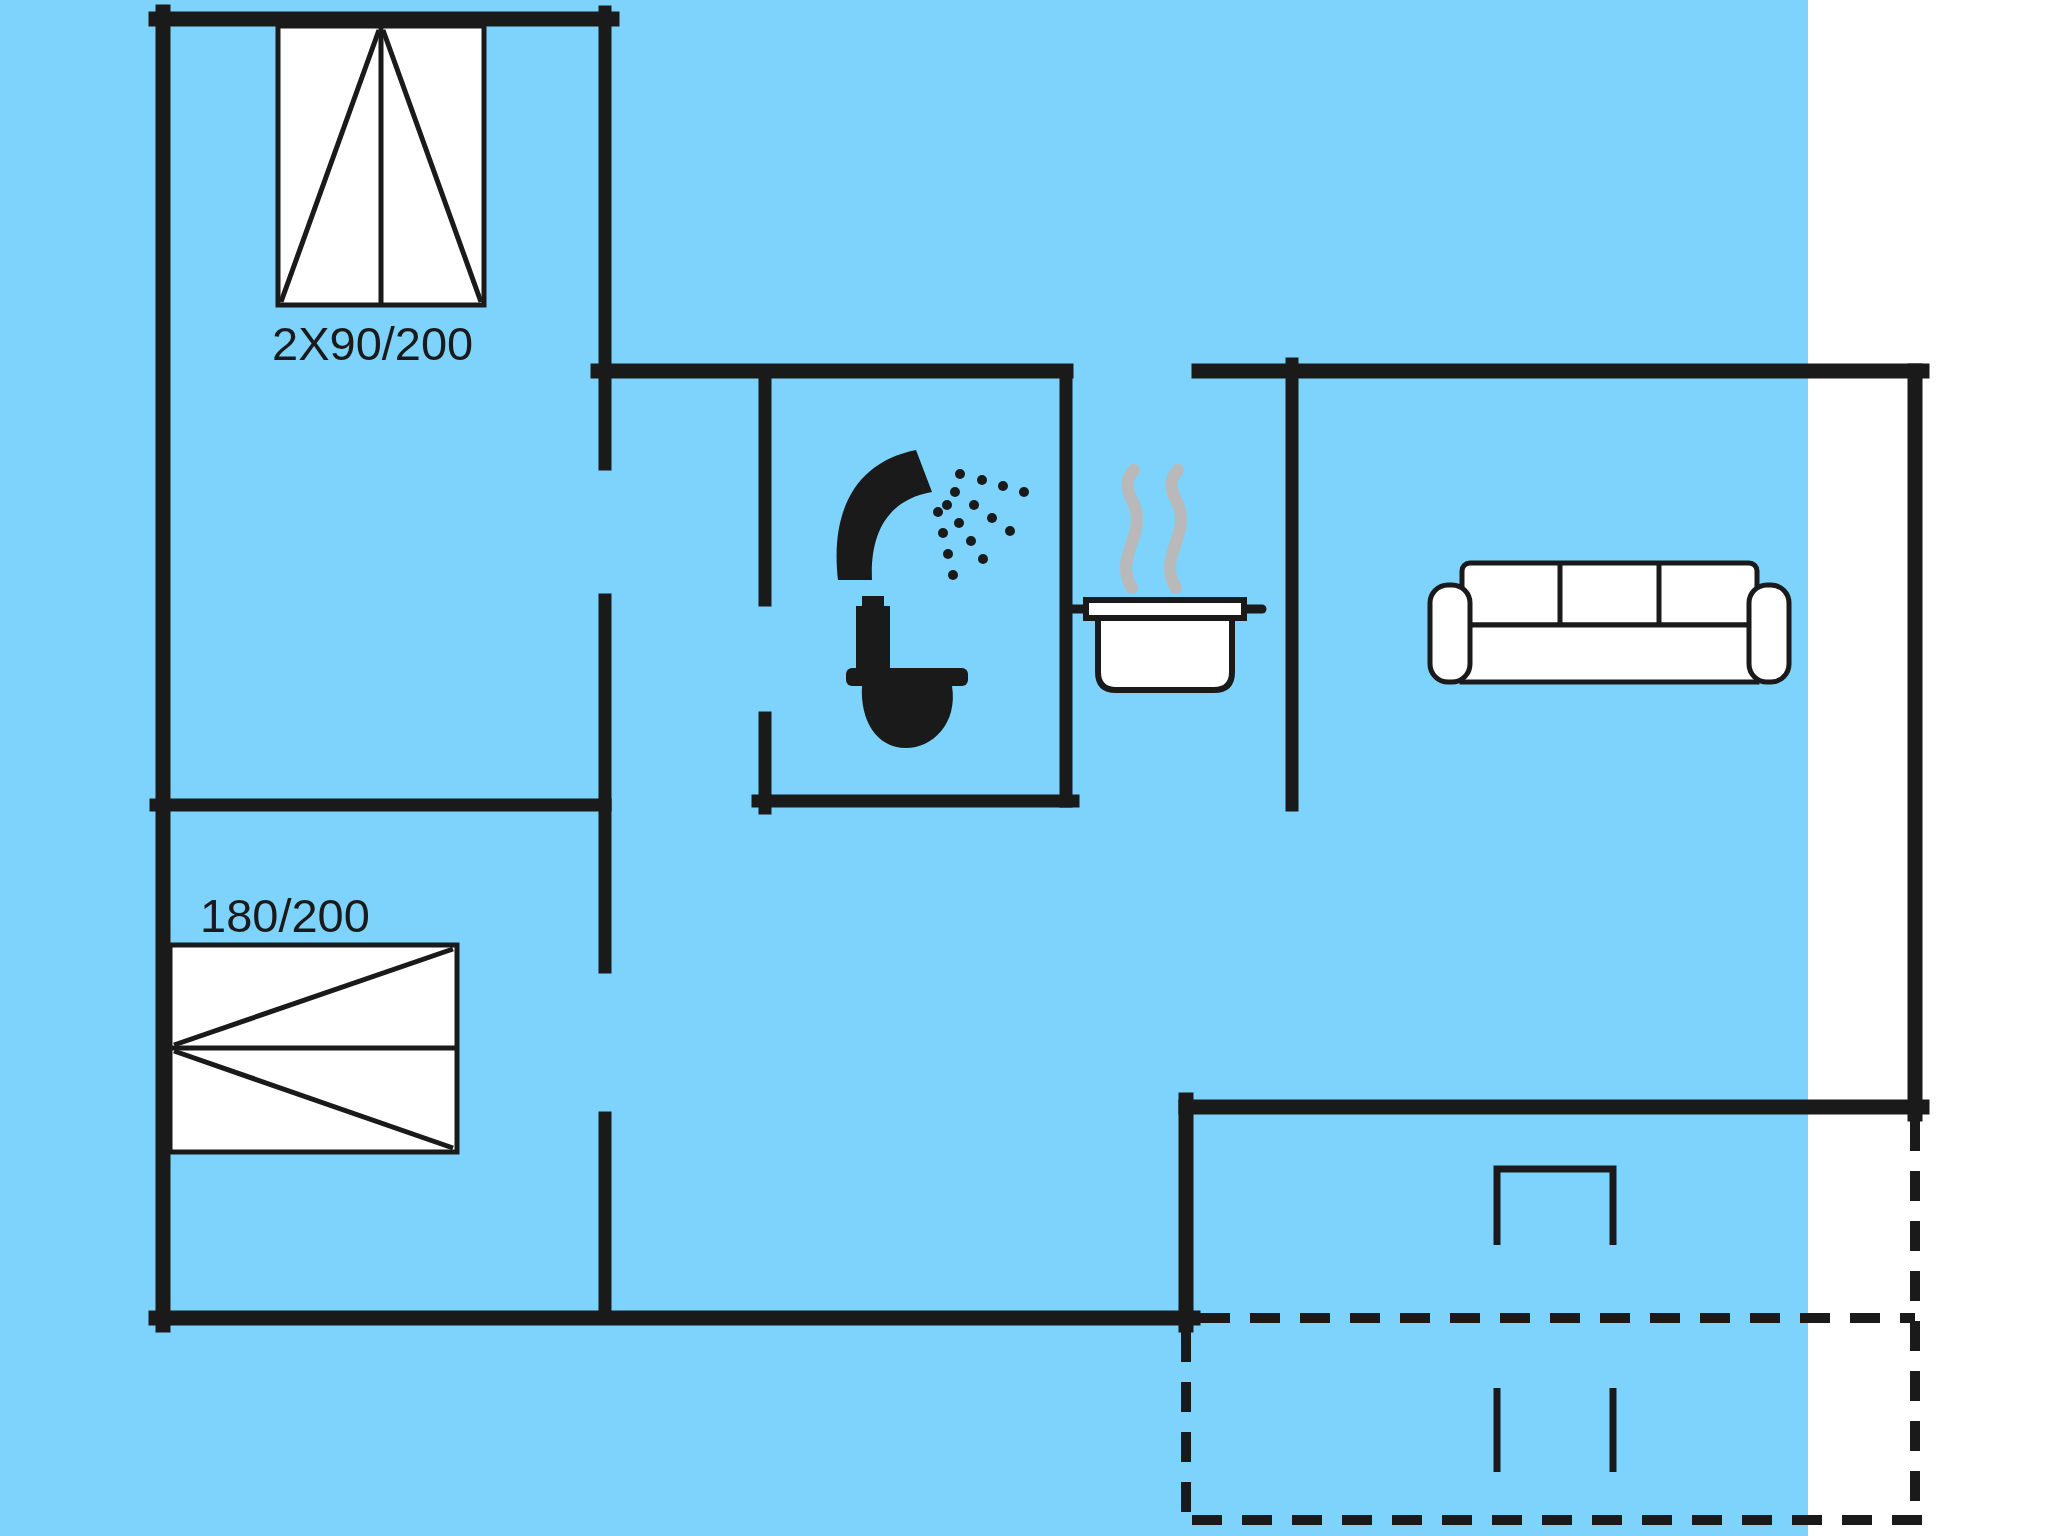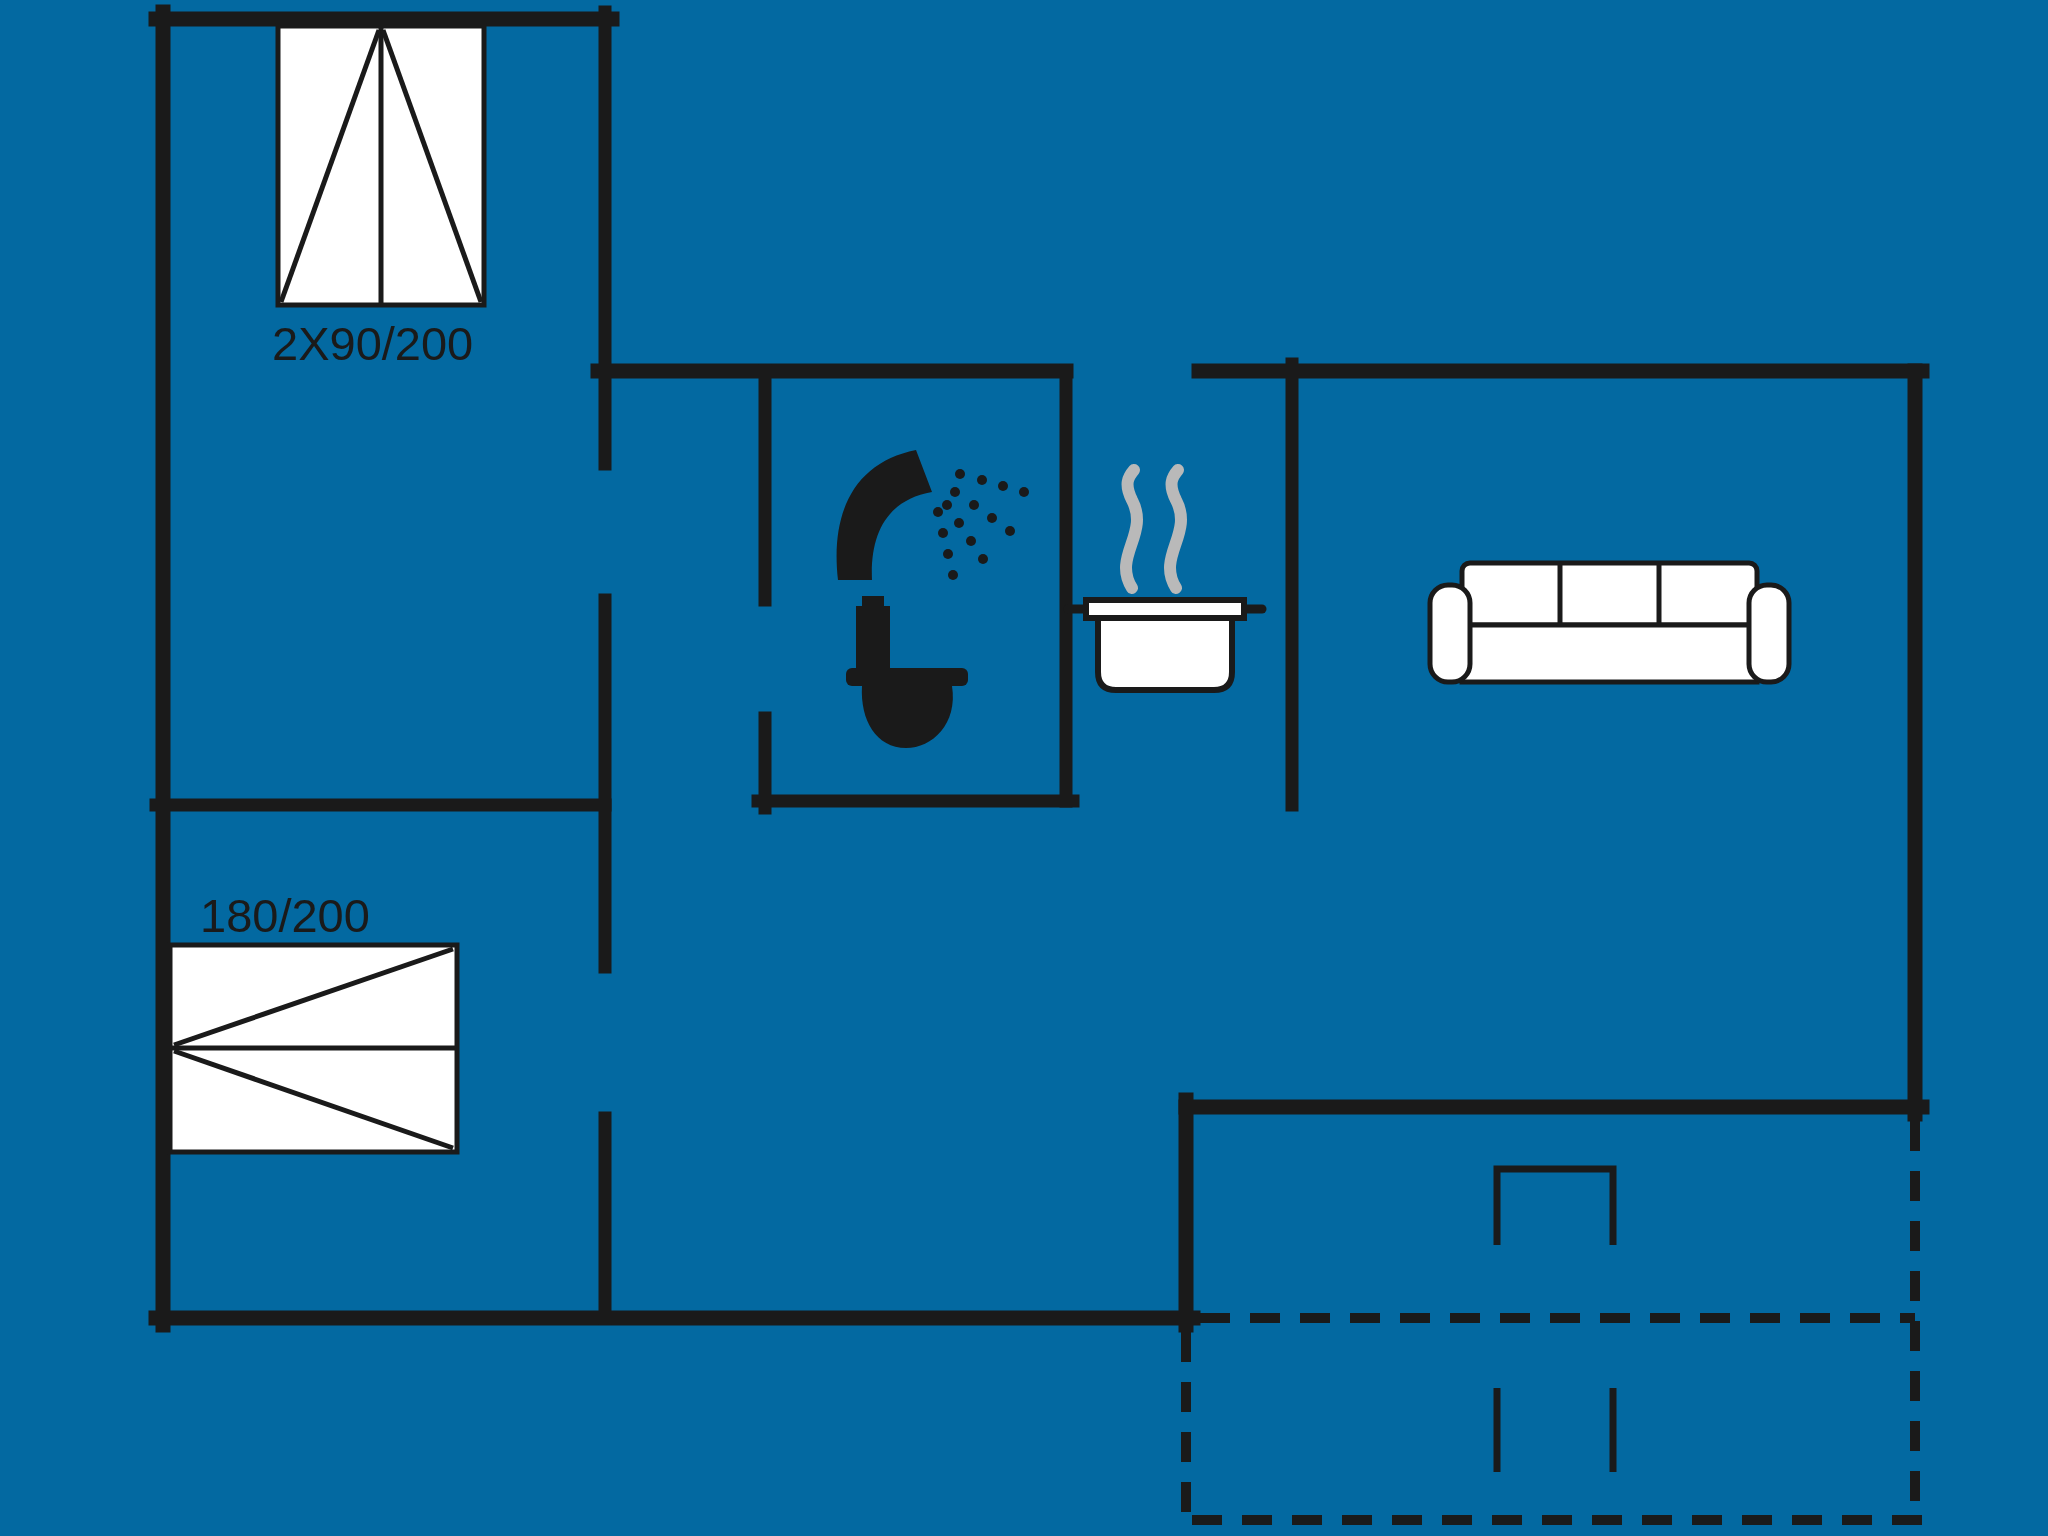--- a/index.html
+++ b/index.html
@@ -6,23 +6,23 @@
     margin: 0;
     padding: 0;
     background: #ffffff;
     width: 2048px;
     height: 1536px;
     overflow: hidden;
     font-family: "Liberation Sans", sans-serif;
   }
   #plan-stage {
     position: relative;
-    width: 2048px;
+    width: 1808px;
     height: 1536px;
-    background: #0369a1;
+    background: #7dd3fc;
   }
   svg { display: block; }
   .wall   { fill: none; stroke-linecap: square; }
   .wall-ext { stroke-width: 15; }
   .wall-int { stroke-width: 13; }
   .dashed { fill: none; stroke-width: 10; stroke-dasharray: 30 20; }
   .thin   { fill: none; stroke-width: 7; }
   .sym    { fill: #ffffff; stroke-width: 5; stroke-linejoin: miter; }
   .sym-line { fill: none; stroke-width: 5; }
   .potline { fill: #ffffff; stroke-width: 6; }

